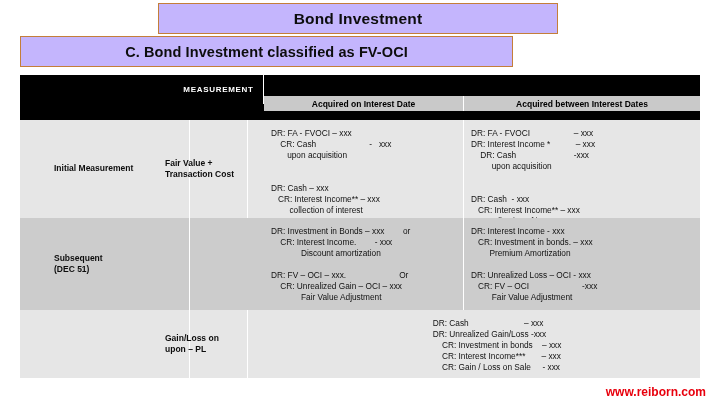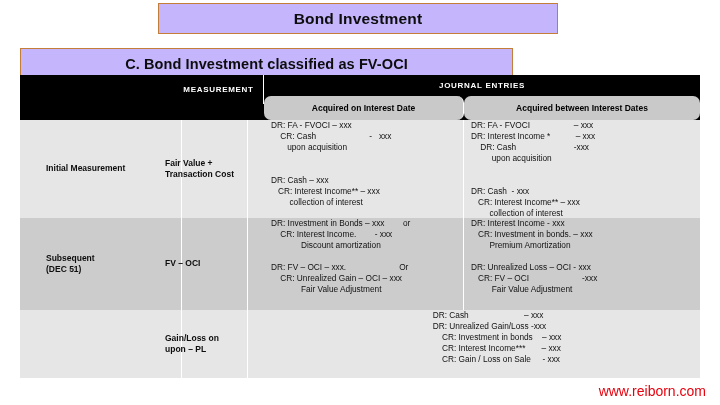--- a/index.html
+++ b/index.html
@@ -12,90 +12,89 @@
 
   
   .title-box{
     position:absolute;background:#c4b5fd;
     border:1.5px solid #c47e3a;
     box-sizing:border-box;
     display:flex;align-items:center;justify-content:center;
   }
   #title-main{left:158px;top:3px;width:400px;height:31px;}
   #title-main .t{font-size:15.5px;font-weight:bold;color:#0d0d0d;letter-spacing:.2px;}
-  #title-sub{left:20px;top:36px;width:493px;height:31px;margin-top:12px;}
+  #title-sub{left:20px;top:36px;width:493px;height:31px;}
   #title-sub .t{font-size:14.5px;font-weight:bold;color:#0d0d0d;letter-spacing:.1px;}
 
   
   .table{
     position:absolute;left:20px;top:75px;width:680px;height:303px;
     box-sizing:border-box;
   }
   .hdr{position:absolute;left:0;top:0;width:680px;height:45px;background:#000000;}
   .hdr-cell{
     position:absolute;color:#ffffff;font-size:8px;font-weight:bold;
     letter-spacing:.7px;display:flex;align-items:center;justify-content:center;
     text-align:center;box-sizing:border-box;
   }
   #hdr-transaction{left:0;top:0;width:154px;height:51px;border-right:1.5px solid #ffffff;margin-top:48px;}
   #hdr-measurement{left:154px;top:0;width:90px;height:29px;border-right:1.5px solid #ffffff;}
   #hdr-journal{left:244px;top:0;width:436px;height:21px;}
 
   .sub-hdr{
-    position:absolute;top:21px;height:24px;background:#c9c9c9;color:#000000;
+    position:absolute;top:21px;height:15px;background:#c9c9c9;color:#000000;
     font-size:8.5px;font-weight:bold;display:flex;align-items:center;
-    justify-content:center;text-align:center;box-sizing:border-box;border-radius:7px;
+    justify-content:center;text-align:center;box-sizing:border-box;
   }
   #hdr-acq-on{left:244px;width:200px;border-right:1.5px solid #ffffff;}
   #hdr-acq-between{left:444px;width:236px;}
 
   
   .row{position:absolute;left:0;width:680px;box-sizing:border-box;}
   #row-initial{top:45px;height:98px;background:#e6e6e6;}
   #row-subsequent{top:143px;height:92px;background:#cccccc;}
   #row-gainloss{top:235px;height:68px;background:#e6e6e6;}
 
   .cell{position:absolute;top:0;height:100%;box-sizing:border-box;
         display:flex;align-items:center;}
-  .c-transaction{left:8px;width:154px;border-right:1.2px solid #ffffff;padding-left:18px;}
+  .c-transaction{left:16px;width:154px;border-right:1.2px solid #ffffff;padding-left:18px;}
   .c-measurement{left:138px;width:90px;border-right:1.2px solid #ffffff;padding-left:7px;}
   .c-je-left{left:244px;width:200px;border-right:1.2px solid #ffffff;padding-left:7px;align-items:flex-start;}
   .c-je-right{left:444px;width:236px;padding-left:7px;align-items:flex-start;}
   .c-je-full{left:244px;width:436px;padding-left:7px;align-items:flex-start;justify-content:center;}
 
   .lbl{font-size:8.5px;font-weight:bold;color:#0d0d0d;line-height:1.35;}
 
   .je{font-size:8.3px;color:#111111;line-height:1.33;white-space:pre;
-      }
+      padding-top:8px;}
   .je-center{text-align:left;}
 
   .footer{
     position:absolute;right:14px;bottom:6px;
-    color:#e8000d;font-size:14px;font-weight:normal;
+    color:#e8000d;font-size:12px;font-weight:bold;
   }
 </style>
 </head>
 <body>
 
 <div class="slide">
 
   <div class="title-box" id="title-main">
     <span class="t">Bond Investment</span>
   </div>
 
   <div class="title-box" id="title-sub">
     <span class="t">C. Bond Investment  classified as FV-OCI</span>
   </div>
 
   <div class="table">
 
     <div class="hdr">
       <div class="hdr-cell" id="hdr-transaction">TRANSACTION</div>
       <div class="hdr-cell" id="hdr-measurement">MEASUREMENT</div>
-      <div class="hdr-cell" id="hdr-journal">JOURNAL ENTRIES</div>
     </div>
     <div class="sub-hdr" id="hdr-acq-on">Acquired on Interest Date</div>
     <div class="sub-hdr" id="hdr-acq-between">Acquired between Interest Dates</div>
 
     <div class="row" id="row-initial">
       <div class="cell c-transaction">
         <span class="lbl" style="white-space:pre-line">Initial Measurement</span>
       </div>
       <div class="cell c-measurement">
         <span class="lbl" style="white-space:pre-line">Fair Value +
@@ -121,23 +120,20 @@
 DR: Cash  - xxx
    CR: Interest Income** – xxx
         collection of interest</span>
       </div>
     </div>
 
     <div class="row" id="row-subsequent">
       <div class="cell c-transaction">
         <span class="lbl" style="white-space:pre-line">Subsequent
 (DEC 51)</span>
-      </div>
-      <div class="cell c-measurement">
-        <span class="lbl" style="white-space:pre-line">FV – OCI</span>
       </div>
       <div class="cell c-je-left">
         <span class="je">DR: Investment in Bonds – xxx        or
     CR: Interest Income.        - xxx
              Discount amortization
 
 DR: FV – OCI – xxx.                       Or
     CR: Unrealized Gain – OCI – xxx
              Fair Value Adjustment</span>
       </div>

